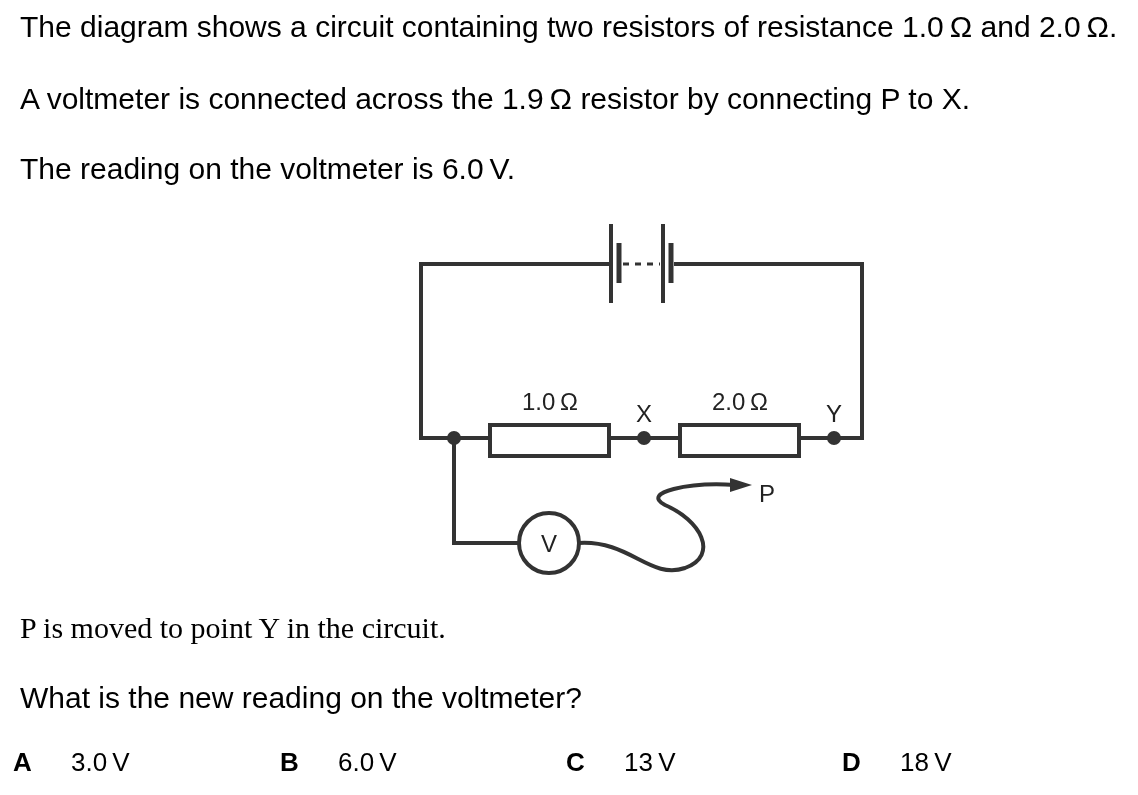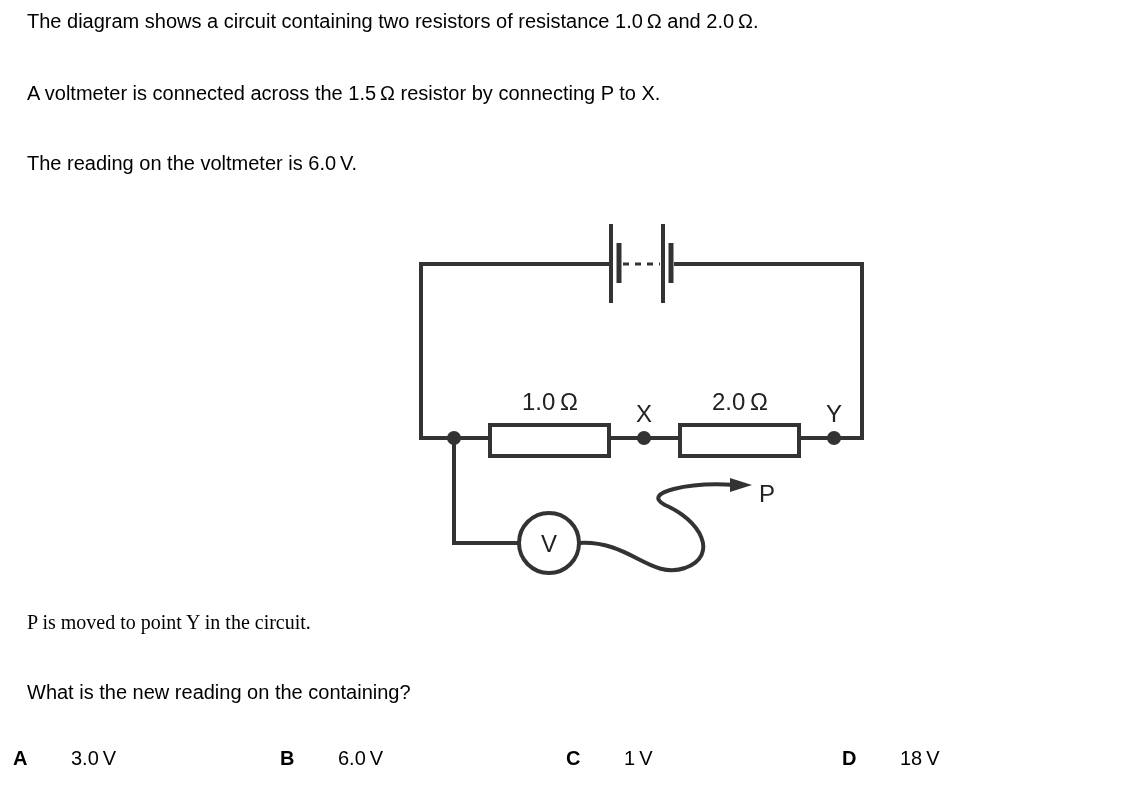--- a/index.html
+++ b/index.html
@@ -1,38 +1,38 @@
 <!DOCTYPE html>
 <html><head>
 <meta charset="utf-8">
 <style>
   html, body { margin:0; padding:0; background:#ffffff; }
   body { width:1138px; height:795px; position:relative; overflow:hidden;
          font-family: "Liberation Sans", sans-serif; color:#000; }
-  .line { position:absolute; left:27px; font-size:20px; white-space:nowrap; }
+  .line { position:absolute; left:20px; font-size:30px; white-space:nowrap; }
   #l1 { top:10px; }
   #l2 { top:82px; }
   #l3 { top:152px; }
   #l4 { top:611px;font-family:Liberation Serif, serif; }
   #l5 { top:681px; }
-  .opt { position:absolute; top:747px; font-size:20px; white-space:nowrap; }
+  .opt { position:absolute; top:747px; font-size:26px; white-space:nowrap; }
   .opt .letter { font-weight:bold; display:inline-block; width:58px; }
   #optA { left:13px; }
   #optB { left:280px; }
   #optC { left:566px; }
   #optD { left:842px; }
   svg#circuit { position:absolute; left:0; top:0; }
   .wire { stroke:#333; stroke-width:4; fill:none; }
   .lbl { font-family:"Liberation Sans", sans-serif; font-size:24px; fill:#222; }
 </style>
 </head>
 <body>
 
 <div id="l1" class="line">The diagram shows a circuit containing two resistors of resistance 1.0 Ω and 2.0 Ω.</div>
-<div id="l2" class="line">A voltmeter is connected across the 1.5 Ω resistor by connecting P to X.</div>
+<div id="l2" class="line">A voltmeter is connected across the 1.9 Ω resistor by connecting P to X.</div>
 <div id="l3" class="line">The reading on the voltmeter is 6.0 V.</div>
 
 <svg id="circuit" width="1138" height="795">
 
   <path class="wire" d="M610 264 H421 V438 H490"></path>
   <path class="wire" d="M674 264 H862 V438 H798"></path>
 
   <g>
     <line x1="611" y1="224" x2="611" y2="303" stroke="#333" stroke-width="4"></line>
     <line x1="619" y1="243" x2="619" y2="283" stroke="#333" stroke-width="5"></line>
@@ -56,26 +56,26 @@
   <polygon points="730,478 752,485 730,492" fill="#333"></polygon>
 
   <text class="lbl" x="550" y="410" text-anchor="middle">1.0 Ω</text>
   <text class="lbl" x="740" y="410" text-anchor="middle">2.0 Ω</text>
   <text class="lbl" x="644" y="422" text-anchor="middle">X</text>
   <text class="lbl" x="834" y="422" text-anchor="middle">Y</text>
   <text class="lbl" x="759" y="502">P</text>
 </svg>
 
 <div id="l4" class="line">P is moved to point Y in the circuit.</div>
-<div id="l5" class="line">What is the new reading on the containing?</div>
+<div id="l5" class="line">What is the new reading on the voltmeter?</div>
 
 <div id="optA" class="opt">
   <span class="letter">A</span><span>3.0 V</span>
 </div>
 <div id="optB" class="opt">
   <span class="letter">B</span><span>6.0 V</span>
 </div>
 <div id="optC" class="opt">
-  <span class="letter">C</span><span>1 V</span>
+  <span class="letter">C</span><span>13 V</span>
 </div>
 <div id="optD" class="opt">
   <span class="letter">D</span><span>18 V</span>
 </div>
 
 </body></html>

